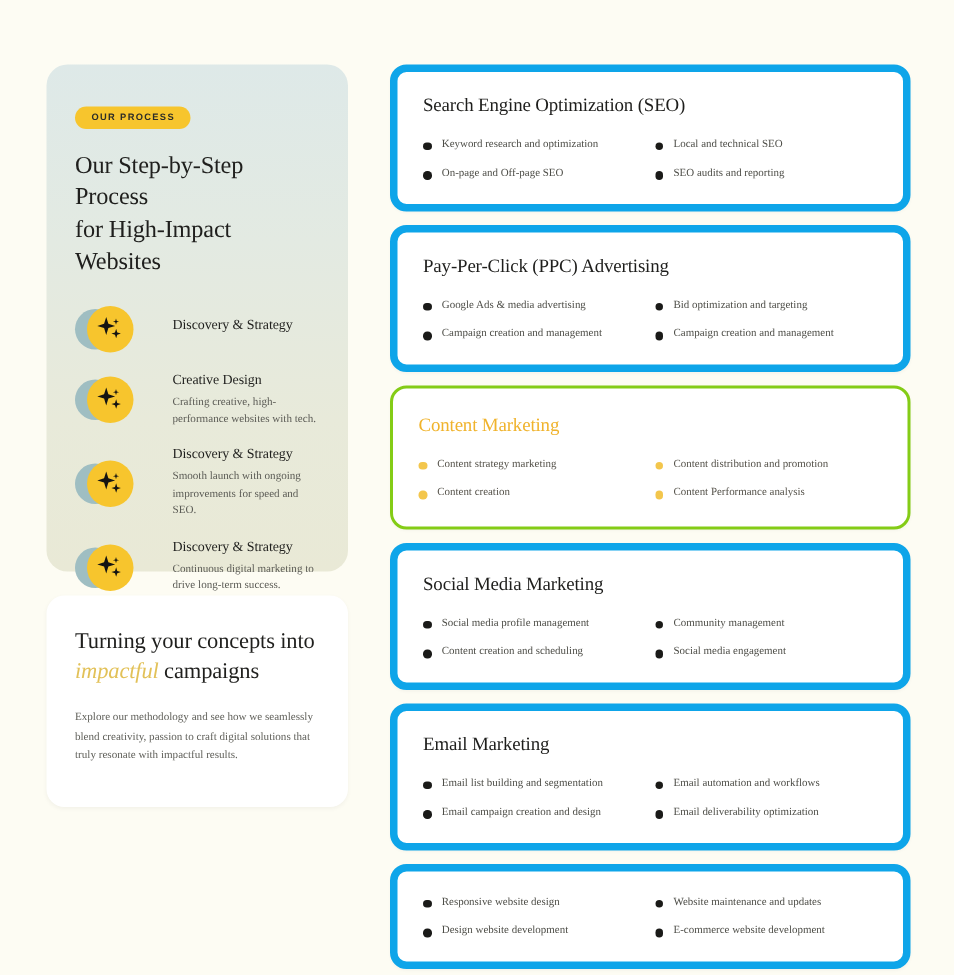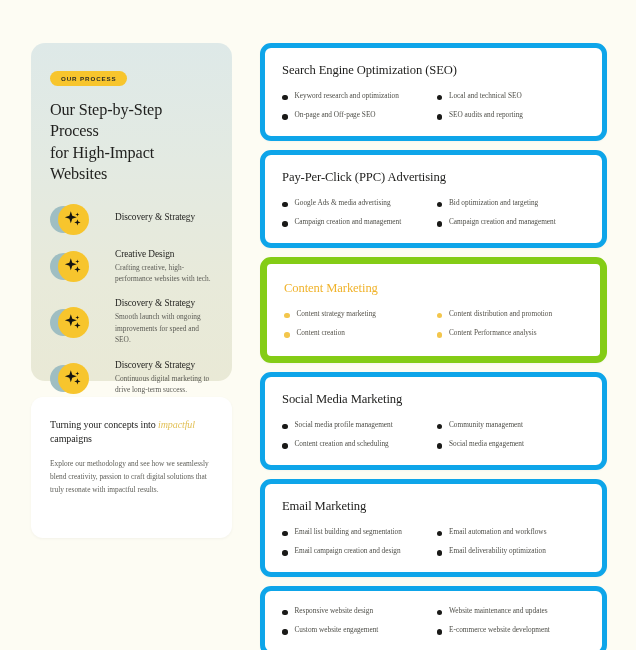--- a/index.html
+++ b/index.html
@@ -115,21 +115,21 @@
   
   #concepts-card {
     border-radius: 12px;
     background: #ffffff;
     padding: 21px 19px 24px 19px;
     box-shadow: 0 1px 3px rgba(0,0,0,0.045);
     height: 141px;
   }
   #concepts-heading {
     font-family: "Liberation Serif", serif;
-    font-size: 10px;
+    font-size: 15px;
     line-height: 1.36;
     color: #1f1f1d;
     font-weight: normal;
     margin-bottom: 13px;
     letter-spacing: -0.1px;
   }
   #concepts-heading .em {
     font-style: italic;
     color: #e2c158;
   }
@@ -149,21 +149,21 @@
   }
 
   .service-card {
     background: #ffffff;
     border: 5px solid #0ea5e9;
     border-radius: 11px;
     padding: 15px 17px 16px 17px;
     box-shadow: 0 1px 2px rgba(0,0,0,0.03);
   }
   .service-card.active {
-    border: 7px solid #84cc16;
+    border: 2px solid #84cc16;
     border-radius: 11px;
     padding: 17px 17px 18px 17px;
   }
 
   .service-title {
     font-family: "Liberation Serif", serif;
     font-size: 12.6px;
     color: #1e1e1c;
     font-weight: normal;
     margin-bottom: 13px;
@@ -395,21 +395,21 @@
           <div class="feature">
             <span class="dot"></span>
             <span class="feature-label">Responsive website design</span>
           </div>
           <div class="feature">
             <span class="dot"></span>
             <span class="feature-label">Website maintenance and updates</span>
           </div>
           <div class="feature">
             <span class="dot"></span>
-            <span class="feature-label">Custom website engagement</span>
+            <span class="feature-label">Design website development</span>
           </div>
           <div class="feature">
             <span class="dot"></span>
             <span class="feature-label">E-commerce website development</span>
           </div>
         </div>
       </section>
     </div>
 
 </div>

